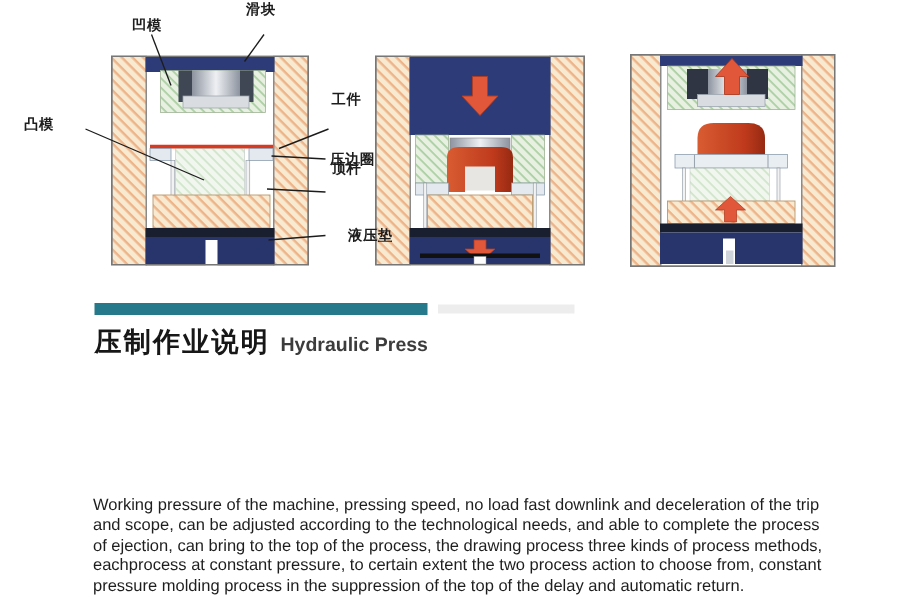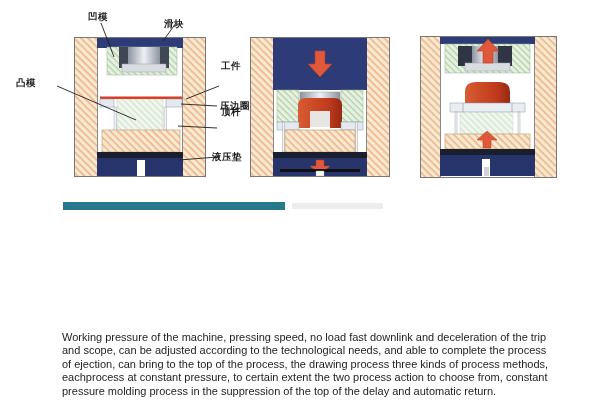--- a/index.html
+++ b/index.html
@@ -128,31 +128,34 @@
         <line x1="176" y1="23" x2="163" y2="41"></line>
         <line x1="57" y1="86" x2="136" y2="120"></line>
         <line x1="219" y1="86" x2="186" y2="99"></line>
         <line x1="217" y1="106" x2="181" y2="104"></line>
         <line x1="217" y1="128" x2="178" y2="126"></line>
         <line x1="217" y1="157" x2="179" y2="160"></line>
       </g>
     </svg>
 
     <div class="lbl" style="left:88px;top:11px">凹模</div>
-    <div class="lbl" style="left:164px;top:18px">滑块</div>
+    <div class="lbl" style="left:164px;top:0">滑块</div>
     <div class="lbl" style="left:16px;top:77px">凸模</div>
     <div class="lbl" style="left:221px;top:60px">工件</div>
     <div class="lbl" style="left:220px;top:100px">压边圈</div>
     <div class="lbl" style="left:221px;top:106px">顶杆</div>
-    <div class="lbl" style="left:212px;top:151px">液压垫</div>
+    <div class="lbl" style="left:232px;top:151px">液压垫</div>
   </div>
 
   <div class="teal-bar"></div>
   <div class="gray-bar"></div>
 
+  <div class="heading">
+    <span class="zh">压制作业说明</span><span class="en">Hydraulic Press</span>
+  </div>
 
   <div class="para para-en">Working pressure of the machine, pressing speed, no load fast downlink and deceleration of the trip
 and scope, can be adjusted according to the technological needs, and able to complete the process
 of ejection, can bring to the top of the process, the drawing process three kinds of process methods,
 eachprocess at constant pressure, to certain extent the two process action to choose from, constant
 pressure molding process in the suppression of the top of the delay and automatic return.</div>
 
 </div>
 
 </body></html>

